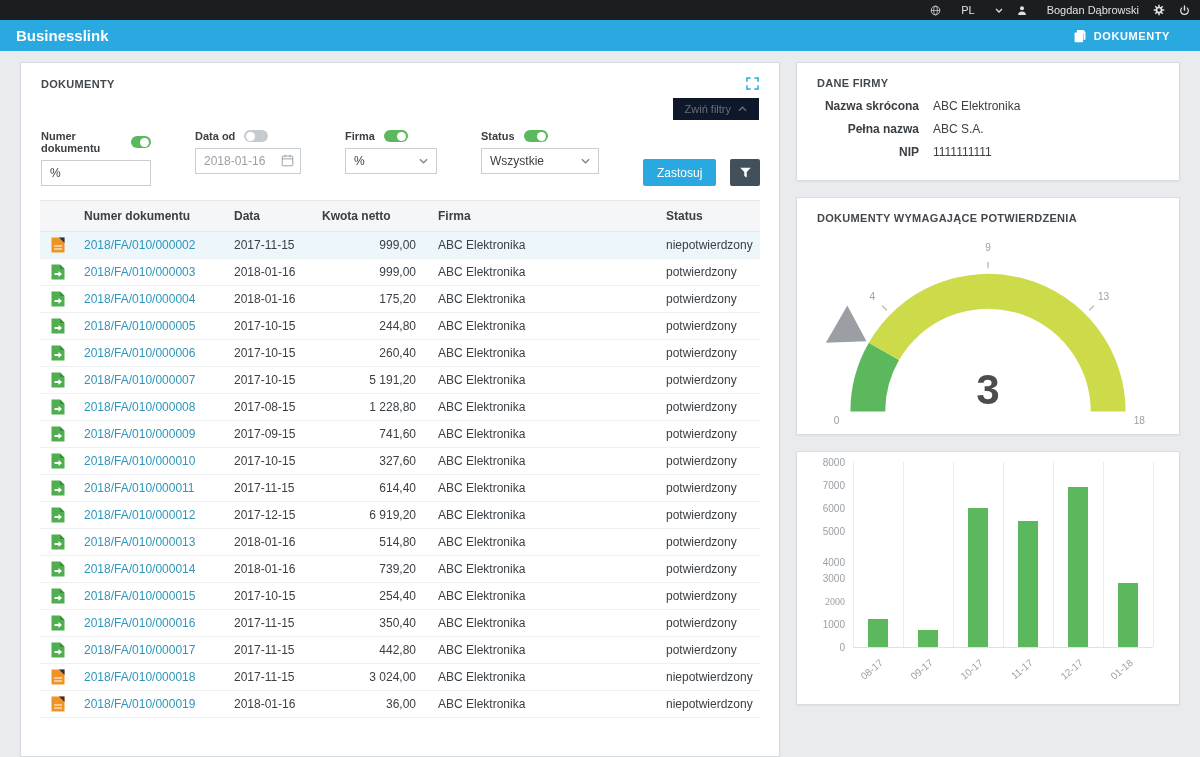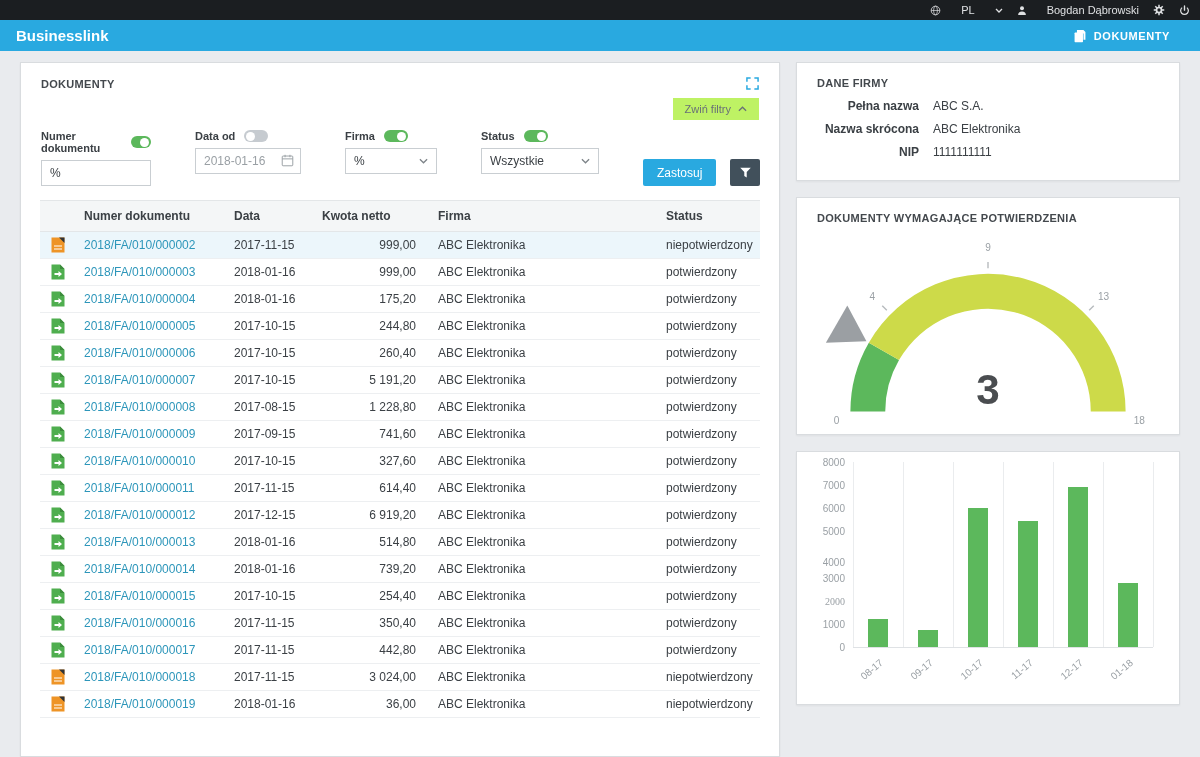--- a/index.html
+++ b/index.html
@@ -27,21 +27,21 @@
   
   .main { display:flex; gap:16px; padding:11px 20px; align-items:flex-start; }
   .card { background:#fff; border:1px solid #d9dcdf; box-shadow:0 1px 2px rgba(0,0,0,.05); }
   .left-card { width:760px; padding-bottom:38px; }
   .right-col { width:428px; display:flex; flex-direction:column; gap:16px; }
   .panel-head { display:flex; justify-content:space-between; align-items:center; padding:14px 20px 6px; }
   .panel-title { font-size:11px; font-weight:bold; color:#43484d; letter-spacing:.3px; }
   .expand-btn { cursor:pointer; display:inline-flex; }
   
   .zwin-row { text-align:right; padding:0 20px; margin:2px 0 10px; }
-  .btn-zwin { background:#bef264; border:none; color:#697077; font-size:11px;
+  .btn-zwin { background:#0f172a; border:none; color:#697077; font-size:11px;
     font-family:inherit; padding:5px 12px; display:inline-flex; gap:7px; align-items:center; cursor:pointer; }
   .filters { display:flex; gap:44px; padding:0 20px 14px; }
   .fgroup { display:flex; flex-direction:column; gap:6px; }
   .flabelrow { display:flex; align-items:center; gap:9px; }
   .flabel { font-size:11px; font-weight:bold; color:#3b4045; }
   .toggle { width:24px; height:12px; border-radius:7px; position:relative; cursor:pointer; display:inline-block; }
   .toggle.on  { background:#5cb85c; }
   .toggle.off { background:#c6cbd0; }
   .toggle::after { content:""; position:absolute; width:9px; height:9px; border-radius:50%;
     background:#fff; top:1.5px; }
@@ -461,26 +461,26 @@
     </table>
   </div>
 
   <div class="right-col">
 
     <div class="card company-card">
       <div class="panel-head" style="padding-bottom:10px">
         <span class="panel-title">DANE FIRMY</span>
       </div>
       <div class="kv">
+        <div class="kv-label">Nazwa skrócona</div>
+        <div class="kv-value">ABC Elektronika</div>
+      </div>
+      <div class="kv">
         <div class="kv-label">Pełna nazwa</div>
         <div class="kv-value">ABC S.A.</div>
-      </div>
-      <div class="kv">
-        <div class="kv-label">Nazwa skrócona</div>
-        <div class="kv-value">ABC Elektronika</div>
       </div>
       <div class="kv">
         <div class="kv-label">NIP</div>
         <div class="kv-value">1111111111</div>
       </div>
     </div>
 
     <div class="card">
       <div class="panel-head" style="padding-bottom:2px">
         <span class="panel-title">DOKUMENTY WYMAGAJĄCE POTWIERDZENIA</span>

